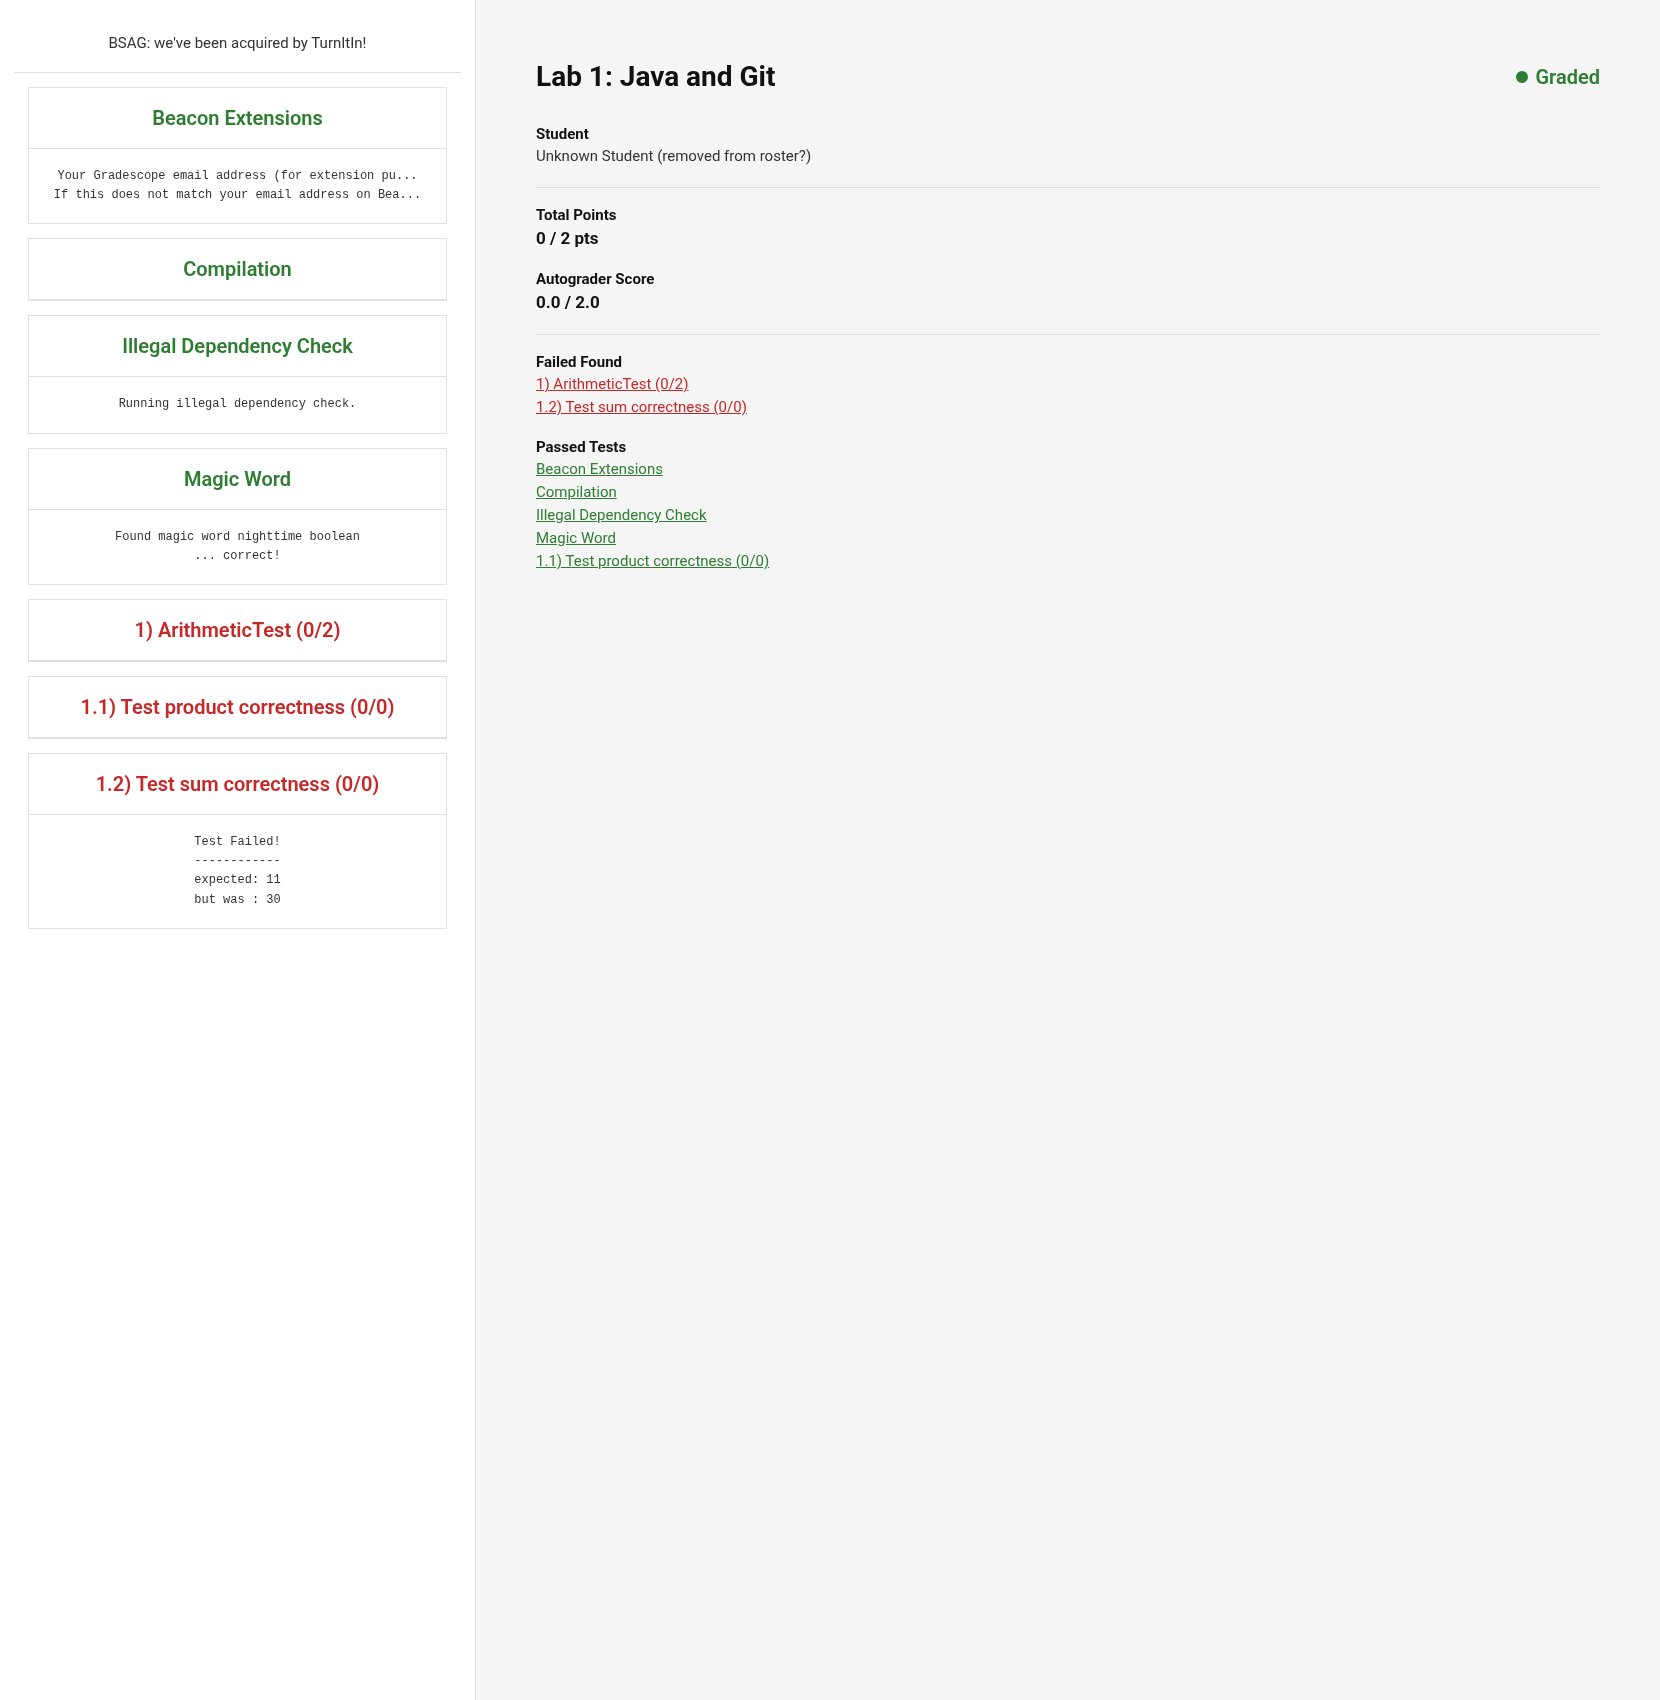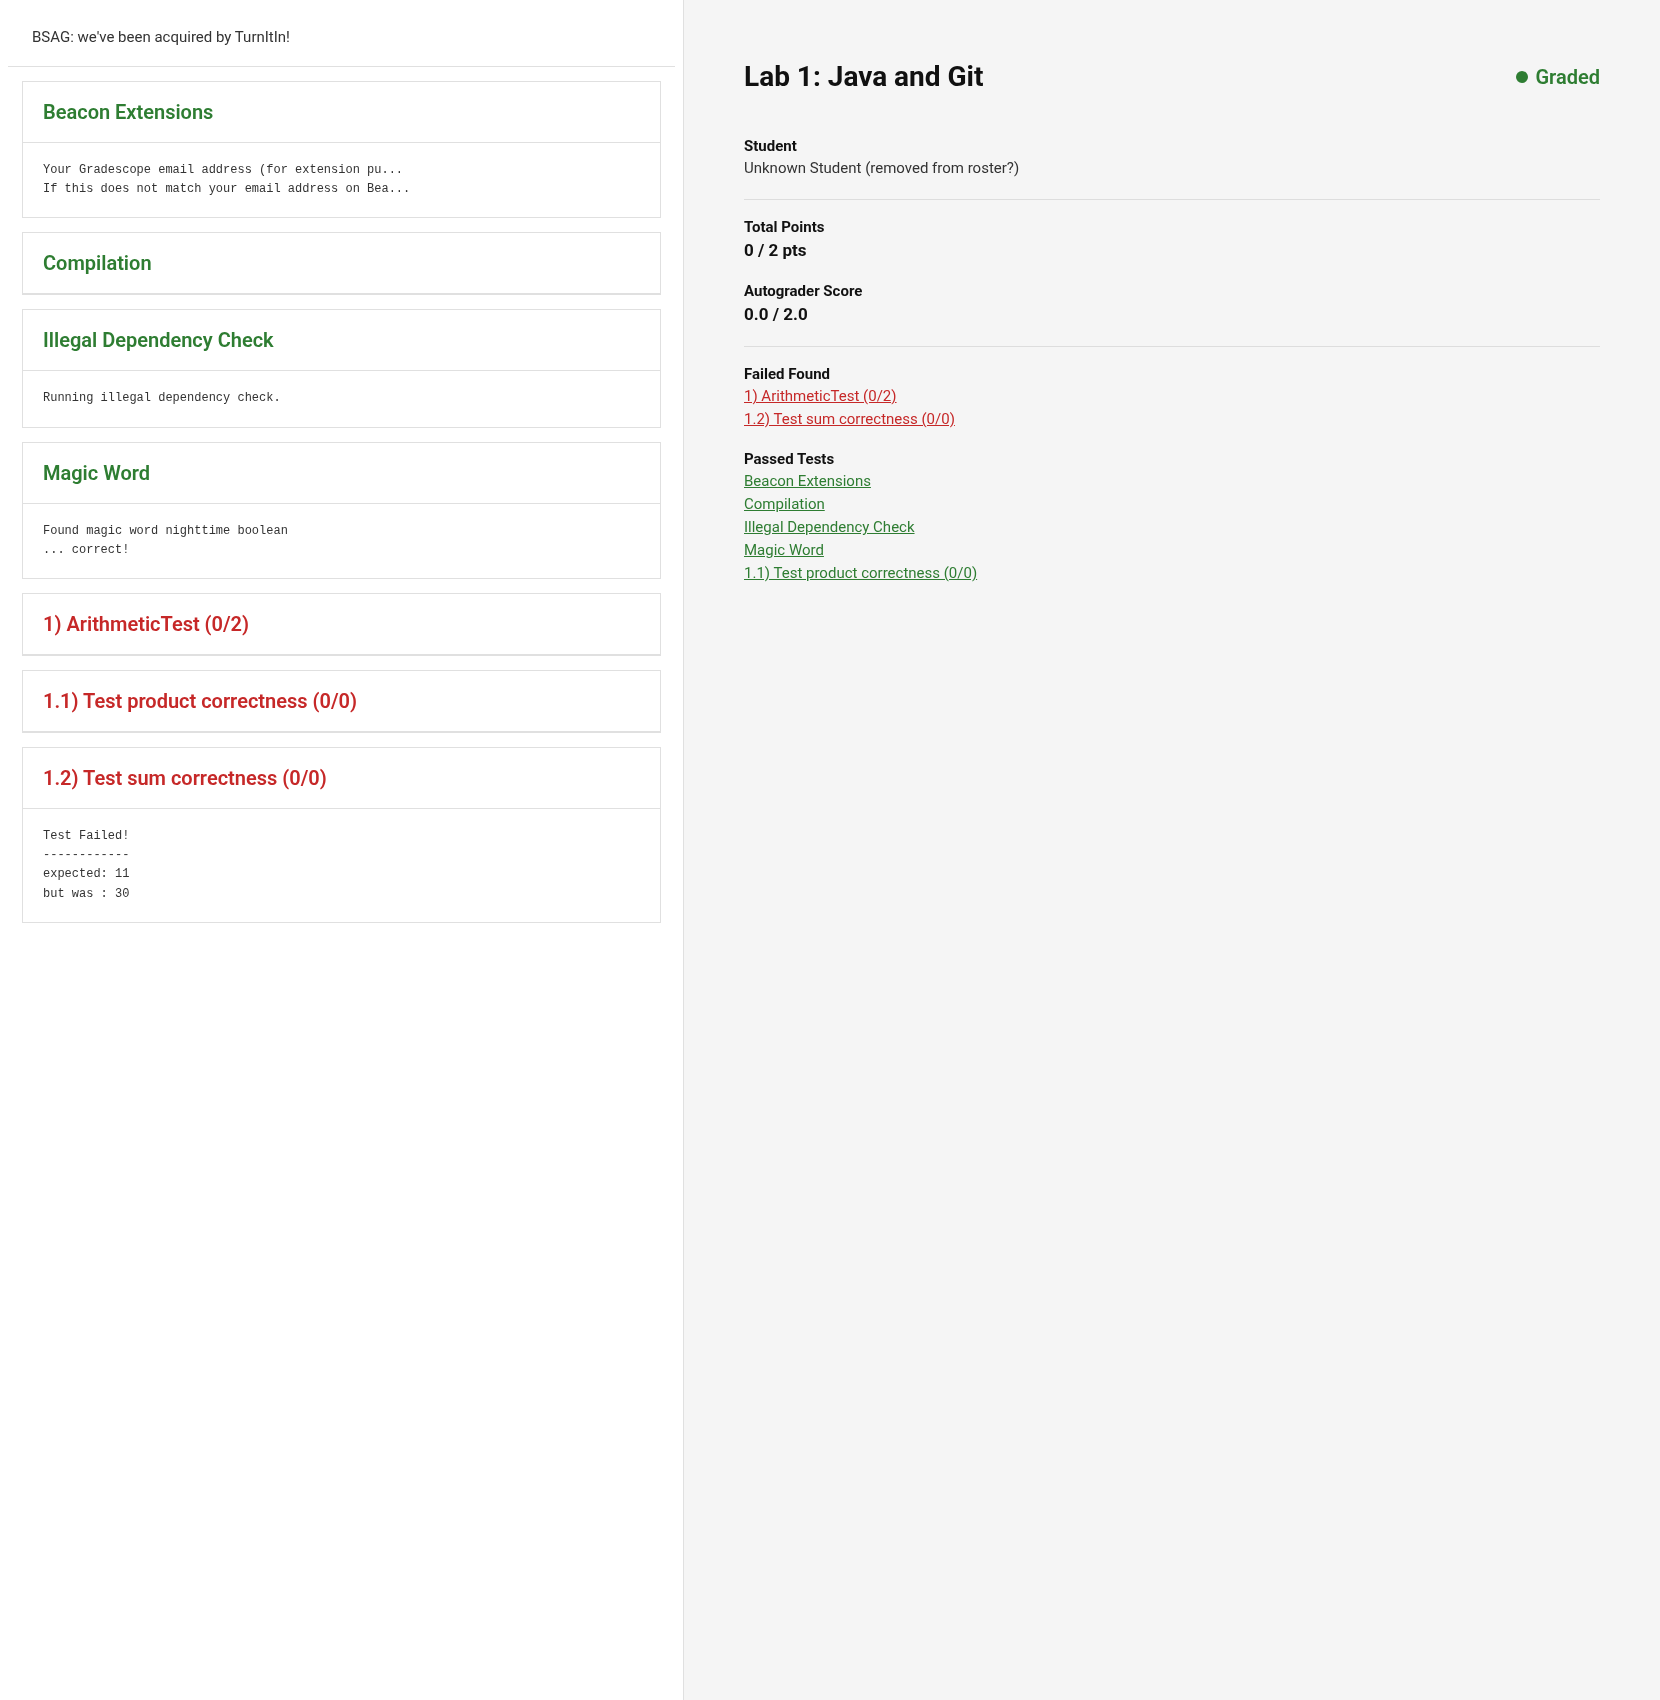--- a/index.html
+++ b/index.html
@@ -3,25 +3,26 @@
   <meta charset="utf-8">
   <style>
     * { box-sizing: border-box; margin: 0; padding: 0; }
     body {
       font-family: -apple-system, BlinkMacSystemFont, 'Segoe UI', Roboto, sans-serif;
       background: #f5f5f5;
       display: flex;
       min-height: 1700px;
     }
     .left-panel {
-      width: 684px;
+      width: 476px;
       background: #fff;
       border-right: 1px solid #e0e0e0;
-      padding: 8px;
+      padding: 14px;
       overflow-y: auto;
+      text-align: center;
     }
     .right-panel {
       flex: 1;
       background: #f5f5f5;
       padding: 60px 60px 40px 60px;
     }
     
     .top-banner {
       padding: 20px 24px;
       border-bottom: 1px solid #e0e0e0;
@@ -46,21 +47,21 @@
       font-size: 12px;
       color: #333;
       line-height: 1.6;
       white-space: pre-wrap;
     }
     
     .lab-header {
       display: flex;
       align-items: center;
       justify-content: space-between;
-      margin-bottom: 44px;
+      margin-bottom: 32px;
     }
     .lab-title {
       font-size: 28px;
       font-weight: 700;
       color: #111;
     }
     .graded-badge {
       display: flex;
       align-items: center;
       gap: 7px;

